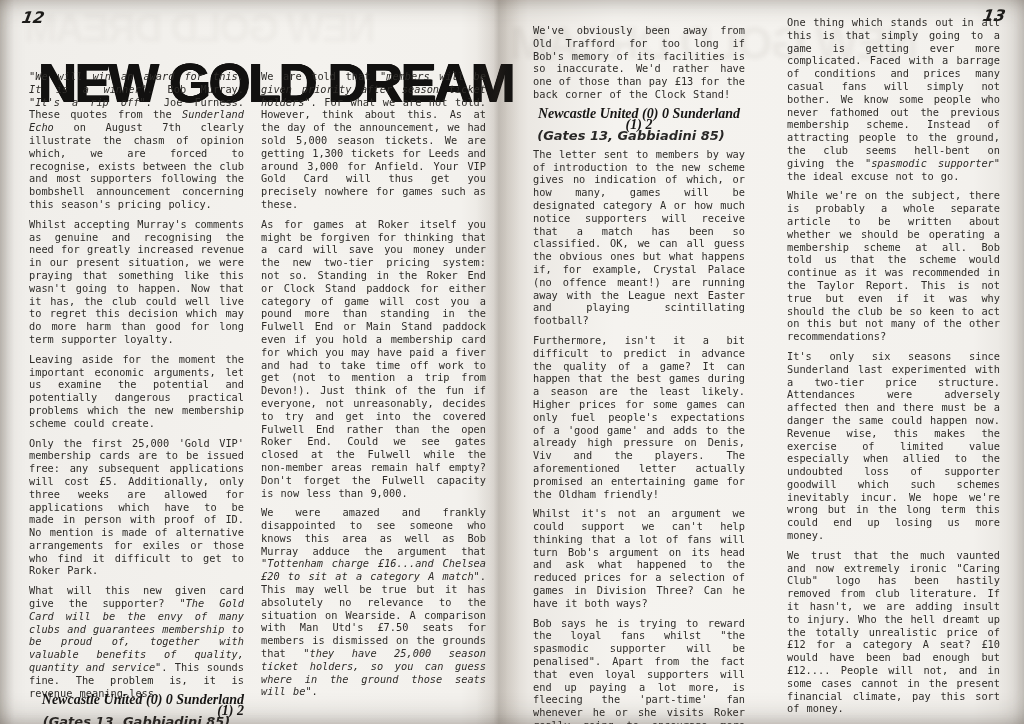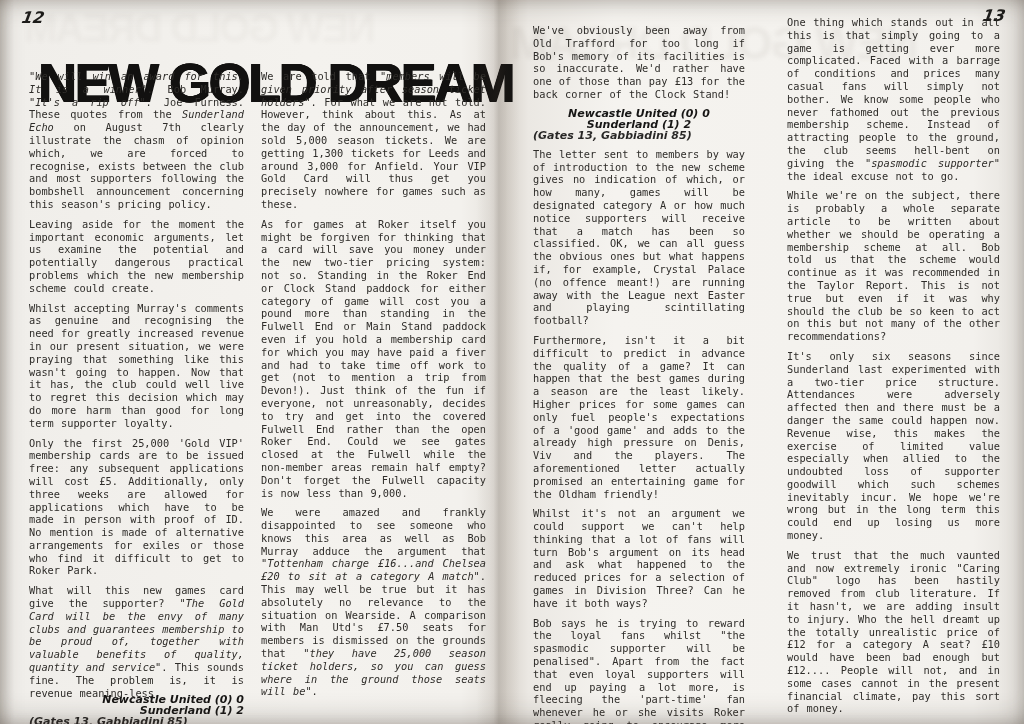--- a/index.html
+++ b/index.html
@@ -57,43 +57,43 @@
     margin:0 0 7px;font-size:10.3px;line-height:12.8px;
     text-align:justify;word-spacing:1px;color:#2e2c29;
   }
   .column p .it{font-style:italic;}
   .scoreline{
     font-family:"DejaVu Sans","Liberation Sans",sans-serif;
     font-weight:bold;font-style:italic;color:#171615;line-height:11px;
   }
   .scoreline.right{text-align:right;margin:-12.8px 0 0;}
   .scoreline.center{text-align:center;margin:1px 0 7px;}
-  .score-main{font-size:11px;}
-  .score-sub{font-size:11px;text-align:left;opacity:.92;}
+  .score-main{font-size:14px;font-family:Liberation Serif, serif;}
+  .score-sub{font-size:13px;text-align:center;opacity:.92;}
   .scoreline.center .score-sub{padding-right:16px;}
 </style>
 </head>
 <body>
 
 <div class="spread">
 
   <div class="ghost" id="ghost-left">NEW GOLD DREAM</div>
   <div class="ghost" id="ghost-right">NEW GOLD DREAM</div>
 
   <div class="pagenum" id="pagenum-left">12</div>
   <div class="pagenum" id="pagenum-right">13</div>
 
   <h1 class="headline">NEW GOLD DREAM</h1>
 
   <div class="column" id="col1">
       <p><span class="it">"We will win an award for this. It is a winner"</span><span>. Bob Murray. </span><span class="it">"It's a rip off"</span><span>. Joe Furness. These quotes from the </span><span class="it">Sunderland Echo</span><span> on August 7th clearly illustrate the chasm of opinion which, we are forced to recognise, exists between the club and most supporters following the bombshell announcement concerning this season's pricing policy.</span></p>
+      <p><span>Whilst accepting Murray's comments as genuine and recognising the need for greatly increased revenue in our present situation, we were praying that something like this wasn't going to happen. Now that it has, the club could well live to regret this decision which may do more harm than good for long term supporter loyalty.</span></p>
       <p><span>Leaving aside for the moment the important economic arguments, let us examine the potential and potentially dangerous practical problems which the new membership scheme could create.</span></p>
-      <p><span>Whilst accepting Murray's comments as genuine and recognising the need for greatly increased revenue in our present situation, we were praying that something like this wasn't going to happen. Now that it has, the club could well live to regret this decision which may do more harm than good for long term supporter loyalty.</span></p>
       <p><span>Only the first 25,000 'Gold VIP' membership cards are to be issued free: any subsequent applications will cost £5. Additionally, only three weeks are allowed for applications which have to be made in person with proof of ID. No mention is made of alternative arrangements for exiles or those who find it difficult to get to Roker Park.</span></p>
-      <p><span>What will this new games card give the supporter? </span><span class="it">"The Gold Card will be the envy of many clubs and guarantees membership to be proud of, together with valuable benefits of quality, quantity and service"</span><span>. This sounds fine. The problem is, it is revenue meaning-less.</span></p>
+      <p><span>What will this new given card give the supporter? </span><span class="it">"The Gold Card will be the envy of many clubs and guarantees membership to be proud of, together with valuable benefits of quality, quantity and service"</span><span>. This sounds fine. The problem is, it is revenue meaning-less.</span></p>
       <div class="scoreline right">
         <div class="score-main">Newcastle United (0) 0   Sunderland (1) 2</div>
         <div class="score-sub">(Gates 13, Gabbiadini 85)</div>
       </div>
     </div>
   <div class="column" id="col2">
       <p><span>We are told that </span><span class="it">"members will be given priority after season ticket holders"</span><span>. For what we are not told. However, think about this. As at the day of the announcement, we had sold 5,000 season tickets. We are getting 1,300 tickets for Leeds and around 3,000 for Anfield. Your VIP Gold Card will thus get you precisely nowhere for games such as these.</span></p>
       <p><span>As for games at Roker itself you might be forgiven for thinking that a card will save you money under the new two-tier pricing system: not so. Standing in the Roker End or Clock Stand paddock for either category of game will cost you a pound more than standing in the Fulwell End or Main Stand paddock even if you hold a membership card for which you may have paid a fiver and had to take time off work to get (not to mention a trip from Devon!). Just think of the fun if everyone, not unreasonably, decides to try and get into the covered Fulwell End rather than the open Roker End. Could we see gates closed at the Fulwell while the non-member areas remain half empty? Don't forget the Fulwell capacity is now less than 9,000.</span></p>
       <p><span>We were amazed and frankly disappointed to see someone who knows this area as well as Bob Murray adduce the argument that </span><span class="it">"Tottenham charge £16...and Chelsea £20 to sit at a category A match"</span><span>. This may well be true but it has absolutely no relevance to the situation on Wearside. A comparison with Man Utd's £7.50 seats for members is dismissed on the grounds that </span><span class="it">"they have 25,000 season ticket holders, so you can guess where in the ground those seats will be"</span><span>.</span></p>
     </div>

